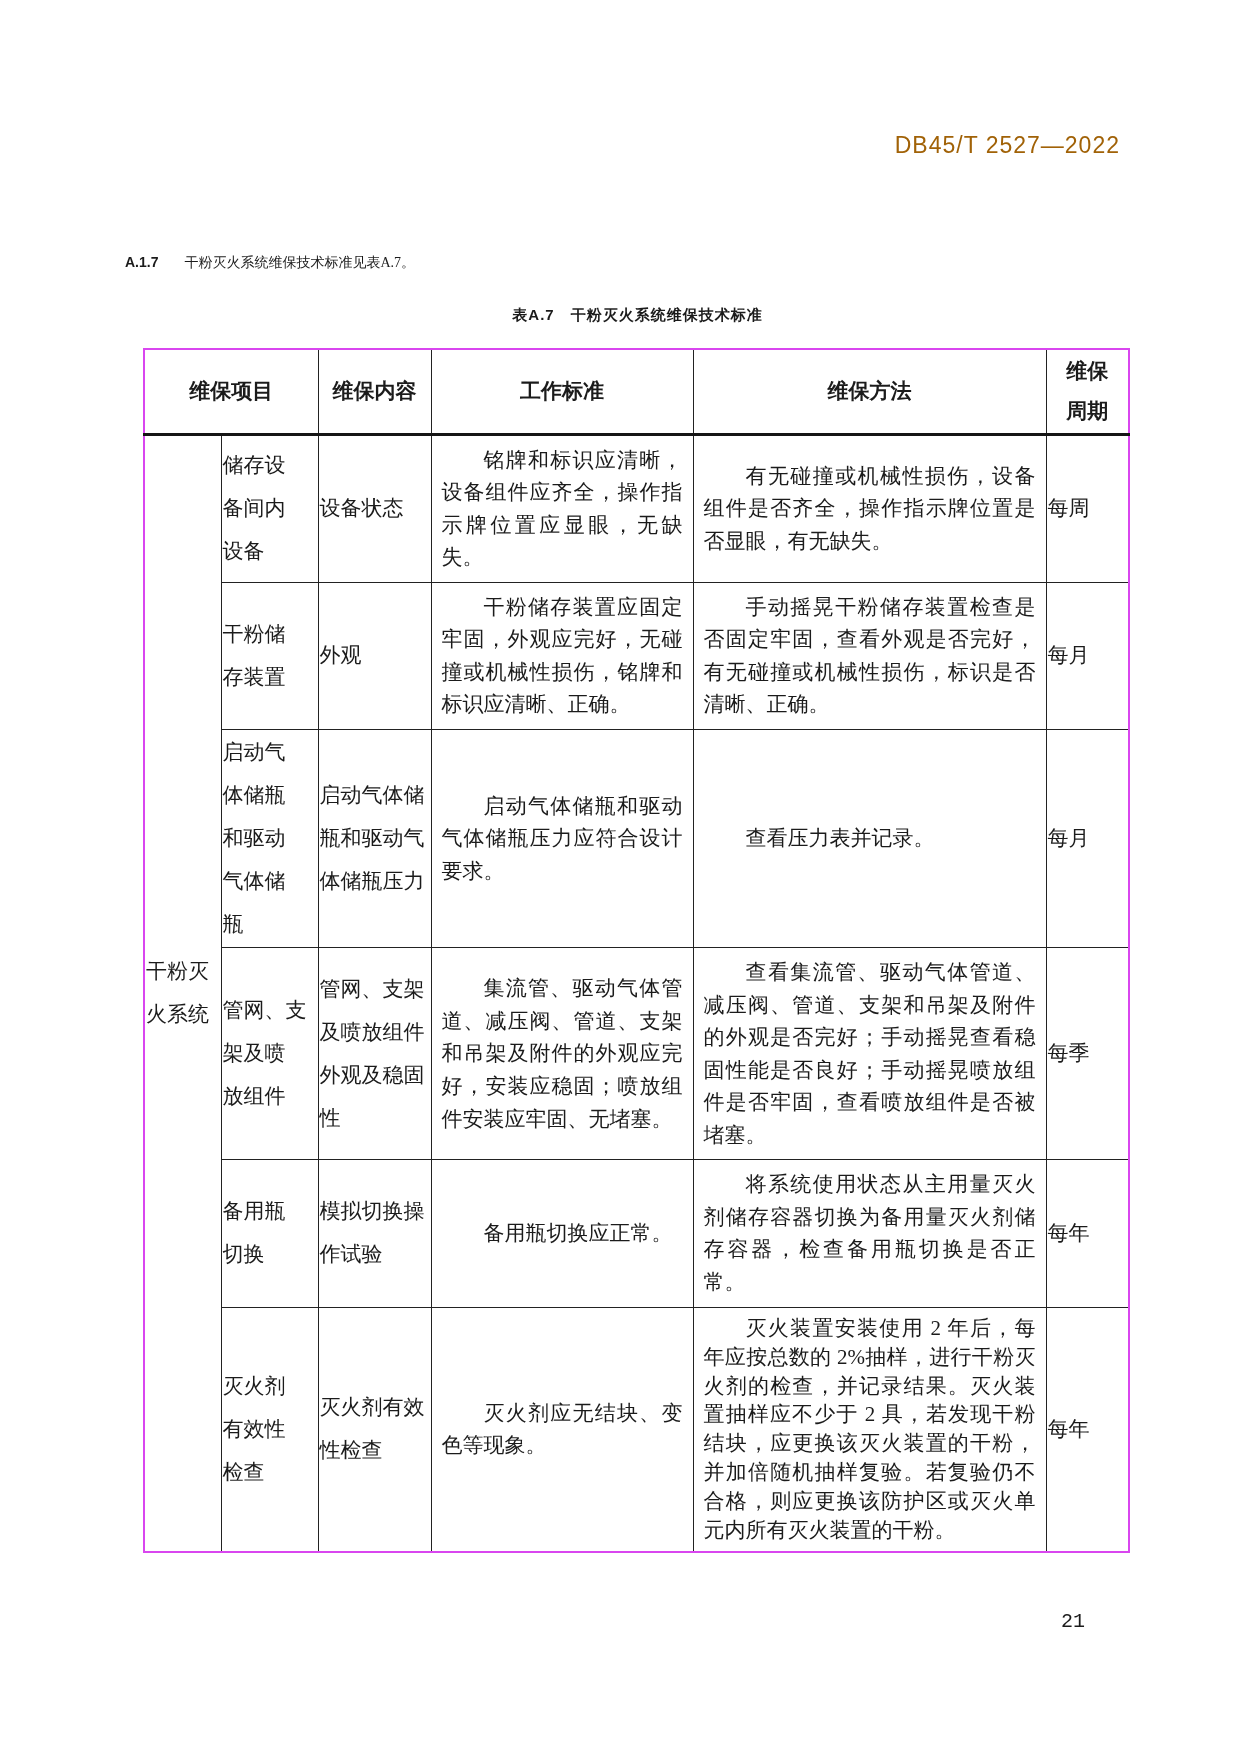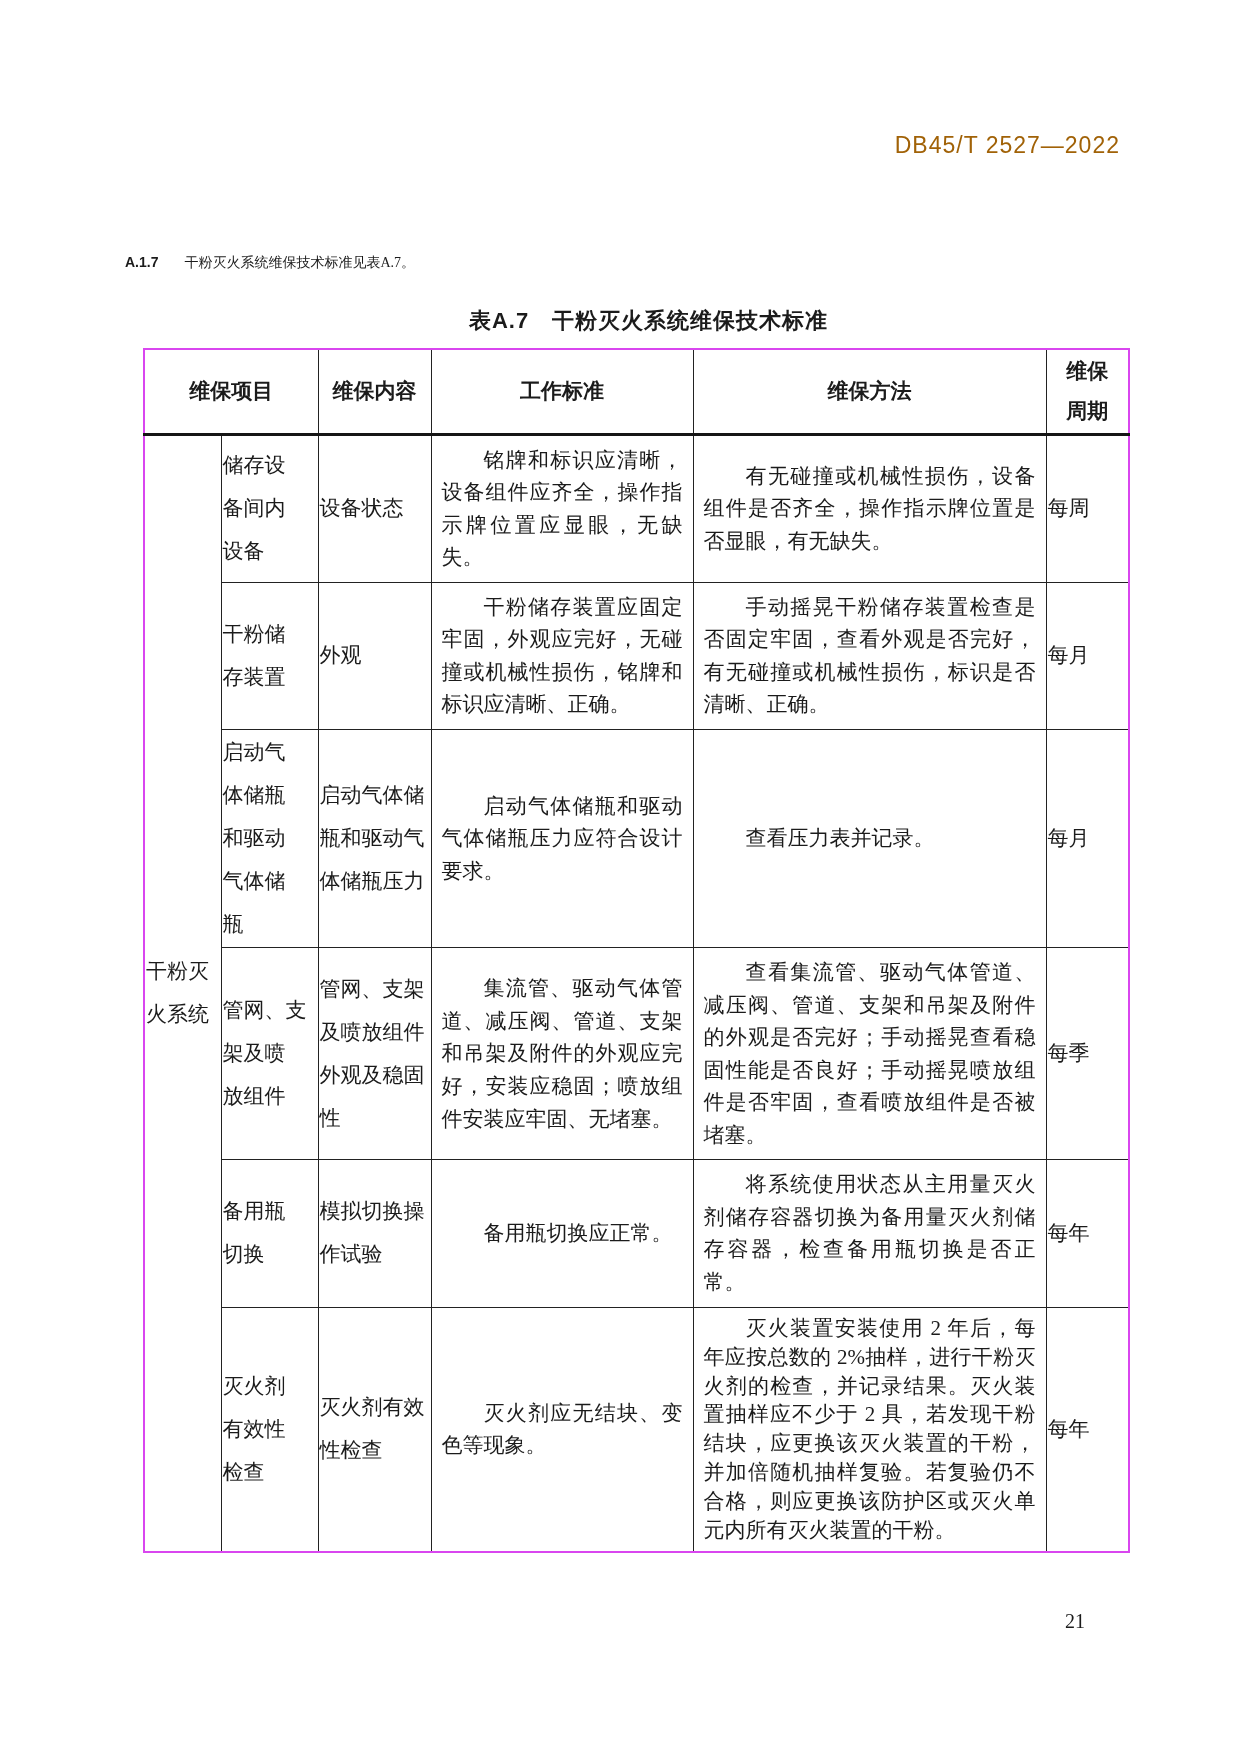--- a/index.html
+++ b/index.html
@@ -18,24 +18,24 @@
   }
   .clause {
     position:absolute; top:254px; left:125px;
     font-size:14px; white-space:nowrap;
   }
   .clause .num {
     font-family:"Liberation Sans", sans-serif;
     font-weight:bold; margin-right:26px;
   }
   .table-title {
-    position:absolute; top:306px; left:156px; width:985px;
+    position:absolute; top:306px; left:145px; width:985px;
     text-align:center;
     font-family:"Liberation Sans", sans-serif;
-    font-weight:bold; font-size:22px;
+    font-weight:bold; font-size:15px;
     letter-spacing:1px;
   }
   table.maint {
     position:absolute; top:348px; left:143px;
     width:985px;
     border-collapse:collapse; table-layout:fixed;
     border:2px solid #d946ef;
   }
   table.maint th, table.maint td {
     border:1px solid #222;
@@ -62,21 +62,21 @@
   }
   tr.r1 { height:137px; }
   tr.r2 { height:123px; }
   tr.r3 { height:209px;margin-left:9px; }
   tr.r4 { height:172px; }
   tr.r5 { height:97px; }
   tr.r6 { height:227px; }
   tr.r6 td.method { line-height:1.38; padding:6px 10px; }
   .page-num {
     position:absolute; top:1610px; right:156px;
-    font-size:20px; font-family:Liberation Serif, serif;margin-left:21px;
+    font-size:20px; font-family:Liberation Mono, monospace;margin-left:21px;
   }
 </style>
 </head>
 <body>
 
 <div class="doc-code">DB45/T 2527—2022</div>
 
 <div class="clause">
   <span class="num">A.1.7</span><span>干粉灭火系统维保技术标准见表A.7。</span>
 </div>

